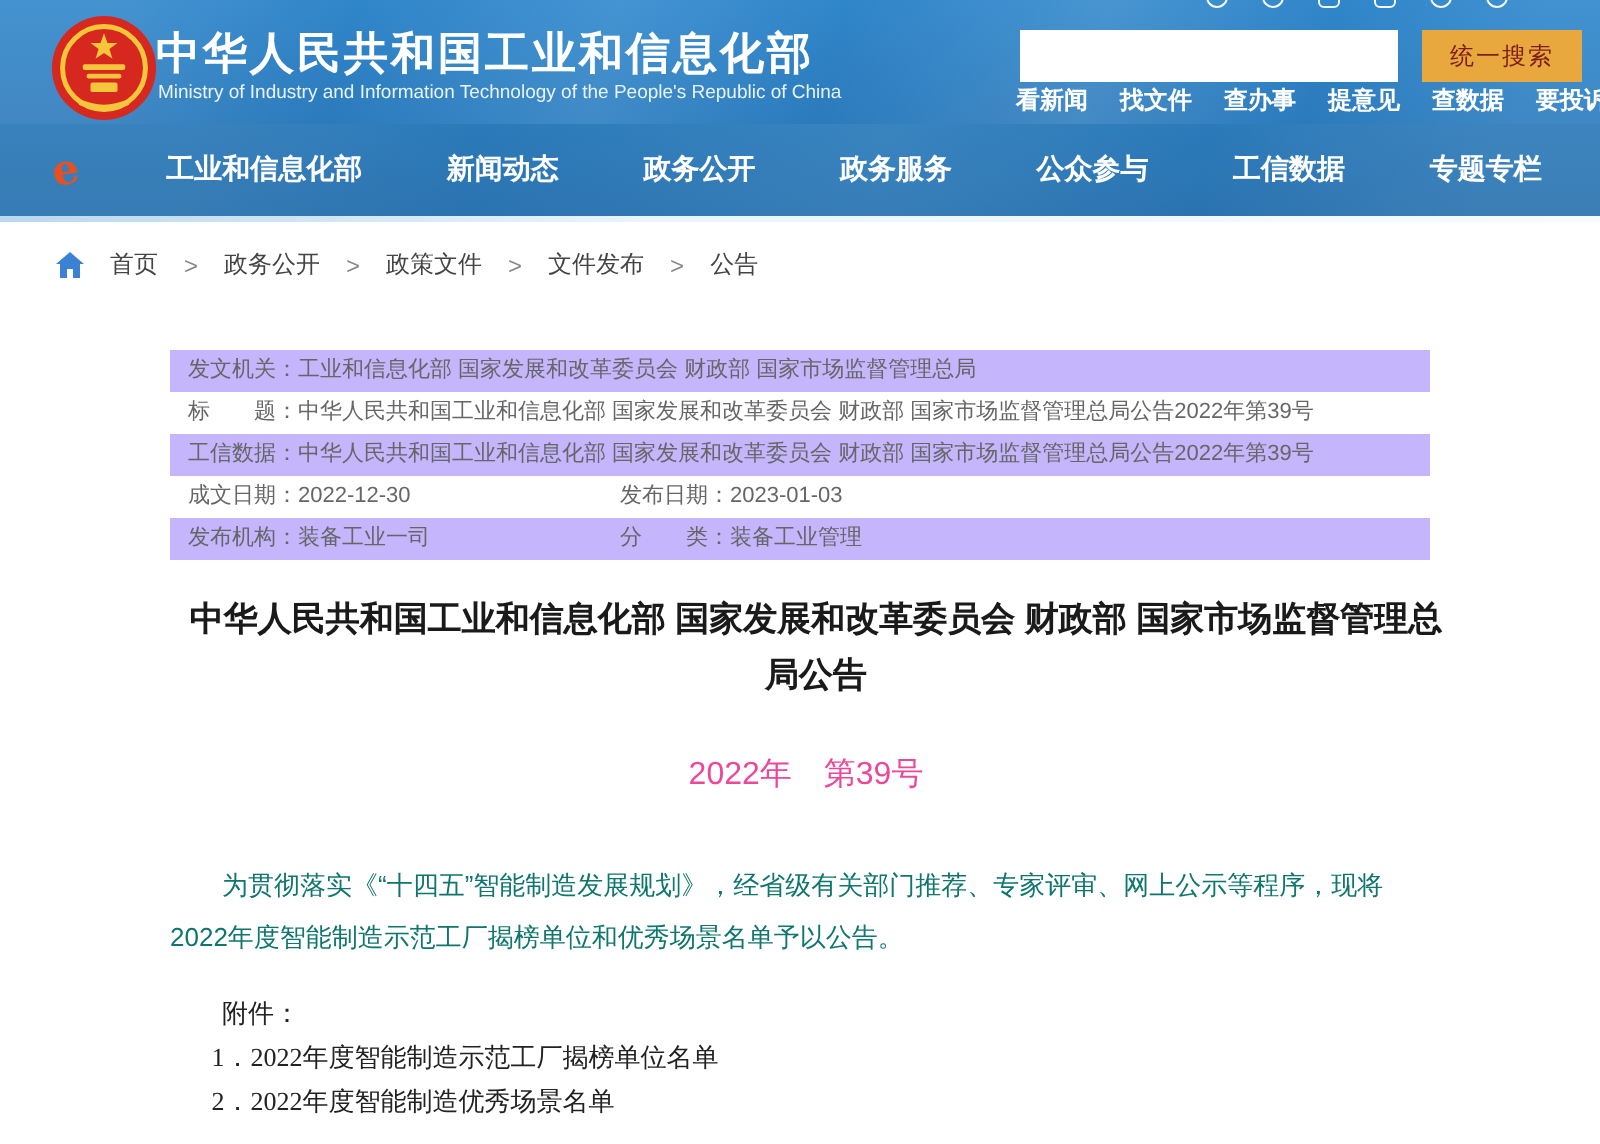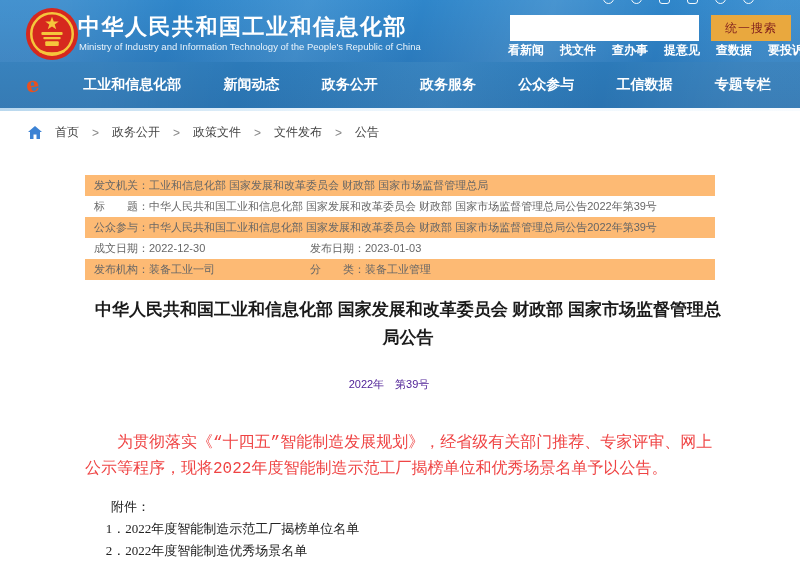--- a/index.html
+++ b/index.html
@@ -83,36 +83,36 @@
   .breadcrumb .sep { color:#888; }
   .breadcrumb a { color:#444; text-decoration:none; cursor:pointer; }
   .home-ico { width:14px; height:13px; display:block; }
 
   
   .meta-table {
     position:absolute; top:175px; left:85px; width:630px;
     font-size:11px; color:#666;
   }
   .meta-row { position:relative; height:21px; line-height:21px; padding-left:9px; white-space:nowrap; }
-  .meta-row.alt { background:#fdba74; }
+  .meta-row.alt { background:#c4b5fd; }
   .meta-col2 { position:absolute; left:225px; top:0; }
 
   
   .article-title {
     position:absolute; top:296px; left:85px; width:630px; text-align:center;
     font-size:17px; font-weight:bold; color:#1a1a1a; line-height:28px;margin-left:8px;
   }
   .doc-number {
-    position:absolute; top:377px; left:74px; width:630px; text-align:center;
-    font-size:11px; color:#4c1d95;
+    position:absolute; top:377px; left:88px; width:630px; text-align:center;
+    font-size:16px; color:#ec4899;
   }
   .article-body {
     position:absolute; top:430px; left:85px; width:630px;
-    font-size:16px; color:#ef4444; line-height:26px;
-    font-family:Liberation Mono, monospace;
+    font-size:13px; color:#0f766e; line-height:26px;
+    font-family:Liberation Sans, sans-serif;
   }
   .article-body p { text-indent:2em; }
   .attachments {
     position:absolute; top:496px; left:85px; width:630px;
     font-size:13px; color:#222; line-height:22px;
     font-family:"Liberation Serif","DejaVu Serif",serif;
   }
   .attachments .att-head { text-indent:2em; }
   .attachments .att-item { text-indent:1.6em; cursor:pointer; }
 </style>
@@ -186,21 +186,21 @@
 </div>
 
 <div class="meta-table">
   <div class="meta-row alt">
     <span>发文机关：</span><span>工业和信息化部 国家发展和改革委员会 财政部 国家市场监督管理总局</span>
   </div>
   <div class="meta-row">
     <span>标　　题：</span><span>中华人民共和国工业和信息化部 国家发展和改革委员会 财政部 国家市场监督管理总局公告2022年第39号</span>
   </div>
   <div class="meta-row alt">
-    <span>公众参与：</span><span>中华人民共和国工业和信息化部 国家发展和改革委员会 财政部 国家市场监督管理总局公告2022年第39号</span>
+    <span>工信数据：</span><span>中华人民共和国工业和信息化部 国家发展和改革委员会 财政部 国家市场监督管理总局公告2022年第39号</span>
   </div>
   <div class="meta-row">
     <span>成文日期：</span><span>2022-12-30</span>
     <span class="meta-col2"><span>发布日期：</span><span>2023-01-03</span></span>
   </div>
   <div class="meta-row alt">
     <span>发布机构：</span><span>装备工业一司</span>
     <span class="meta-col2"><span>分　　类：</span><span>装备工业管理</span></span>
   </div>
 </div>

